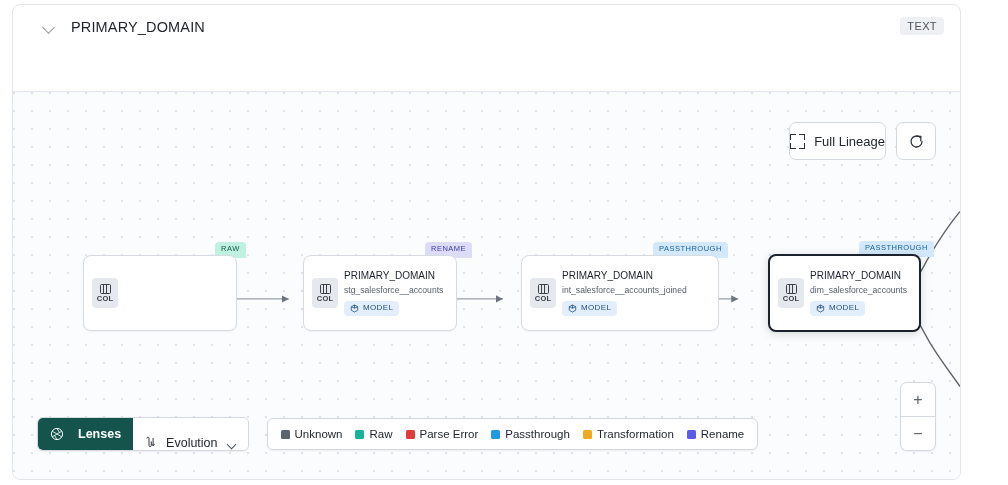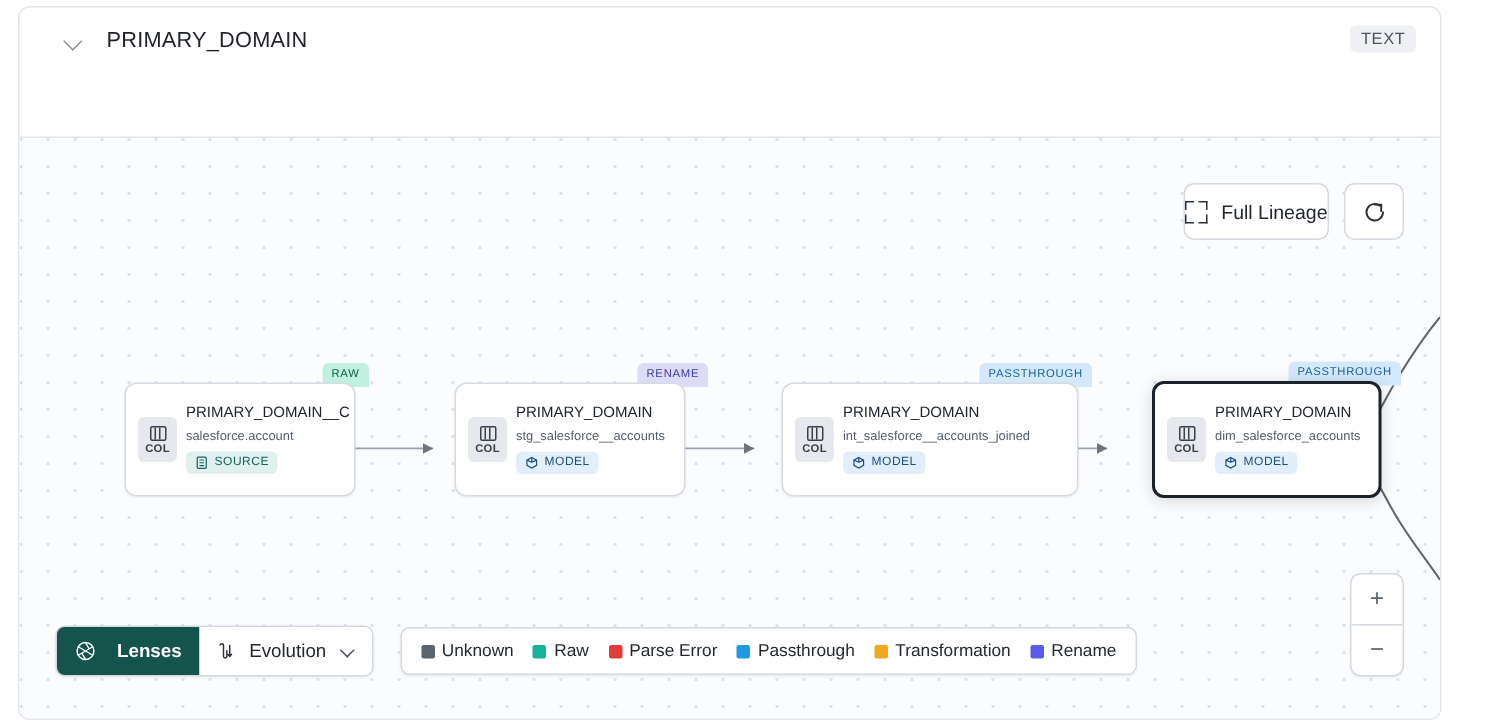--- a/index.html
+++ b/index.html
@@ -303,21 +303,21 @@
     gap: 14px;
     padding: 0 12px;
     font-size: 12.5px;
     font-weight: bold;
     cursor: pointer;
   }
   .evolution-btn {
     background: #ffffff;
     color: #23282f;
     display: flex;
-    align-items: center;
+    align-items: flex-end;
     gap: 8px;
     padding: 0 11px 0 10px;
     font-size: 12.5px;
     cursor: pointer;
   }
   .caret {
     width: 9px; height: 9px; position: relative; flex: none; margin-left: 2px;
   }
   .caret::after {
     content:""; position:absolute; left:0; top:0;
@@ -420,33 +420,20 @@
           </svg>
         </div>
       </div>
 
       <div class="node-tag tag-raw" style="left:202px; top:150px;">RAW</div>
       <div class="node" style="left:70px; top:163px;">
         <div class="node-icon">
           <span class="col-glyph"></span>
           <span class="col-label">COL</span>
         </div>
-        <div class="node-body">
-          <div class="node-col">PRIMARY_DOMAIN__C</div>
-          <div class="node-table">salesforce.account</div>
-          <div class="kind-badge source">
-            <svg class="kind-glyph" viewBox="0 0 12 12">
-              <rect x="2" y="1" width="8" height="10" rx="1" fill="none" stroke="#175f5b" stroke-width="1.1"></rect>
-              <line x1="4" y1="3.5" x2="8" y2="3.5" stroke="#175f5b" stroke-width="1"></line>
-              <line x1="4" y1="6" x2="8" y2="6" stroke="#175f5b" stroke-width="1"></line>
-              <line x1="4" y1="8.5" x2="8" y2="8.5" stroke="#175f5b" stroke-width="1"></line>
-            </svg>
-            <span>SOURCE</span>
-          </div>
-        </div>
       </div>
 
       <div class="node-tag tag-rename" style="left:412px; top:150px;">RENAME</div>
       <div class="node" style="left:290px; top:163px;">
         <div class="node-icon">
           <span class="col-glyph"></span>
           <span class="col-label">COL</span>
         </div>
         <div class="node-body">
           <div class="node-col">PRIMARY_DOMAIN</div>

